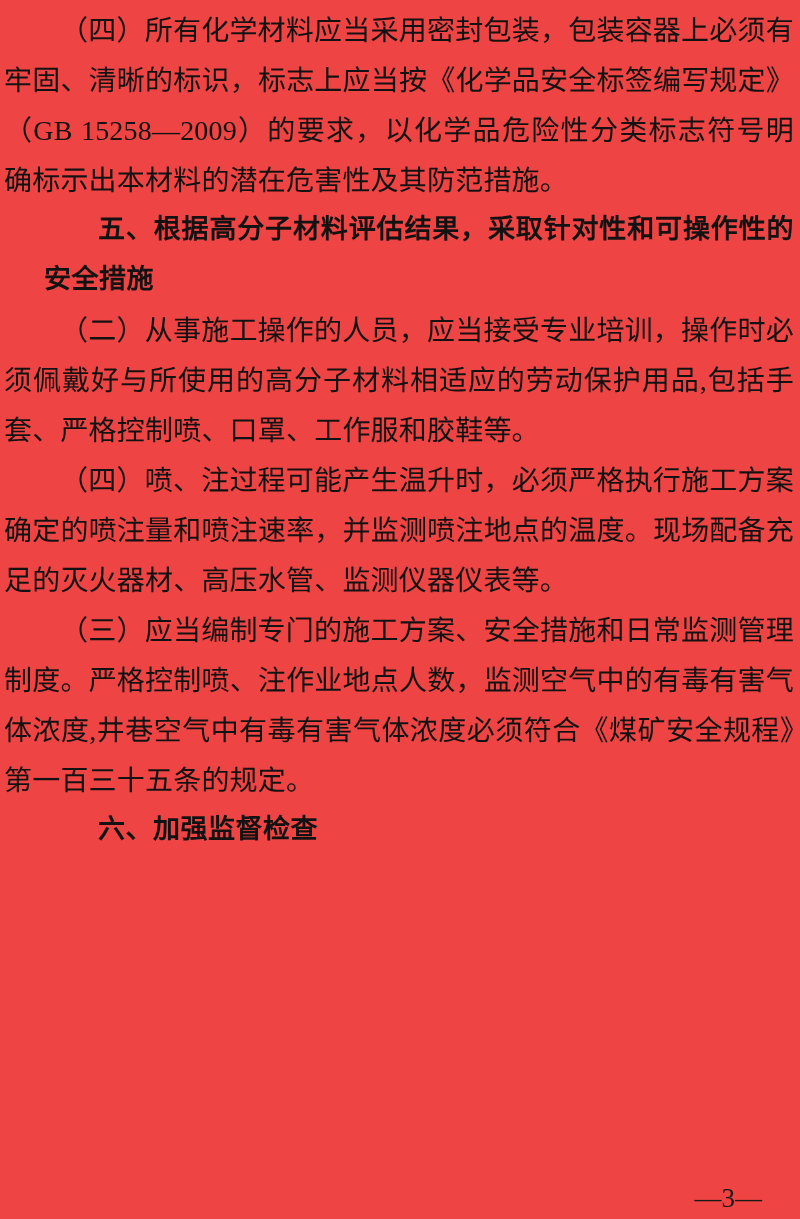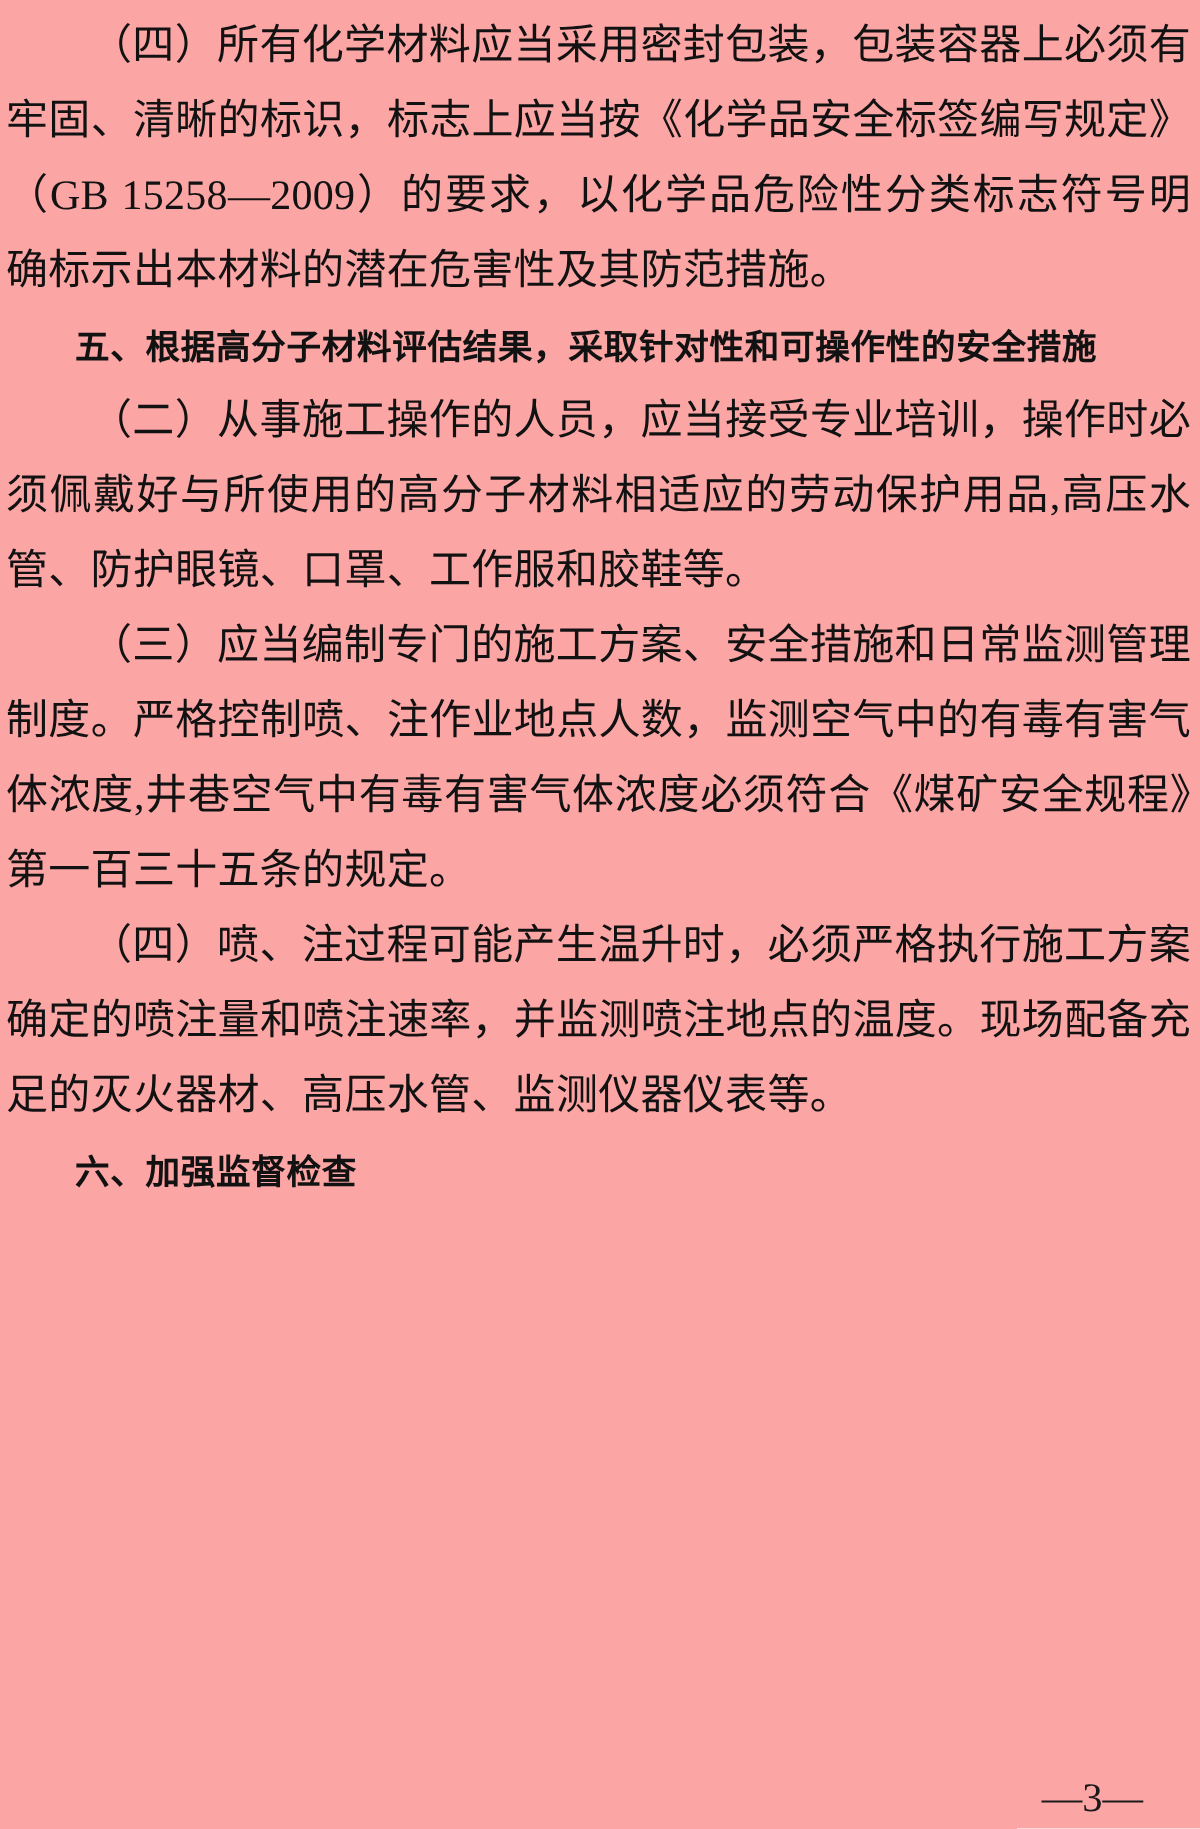--- a/index.html
+++ b/index.html
@@ -4,41 +4,42 @@
 <style>
   html, body {
     margin: 0;
     padding: 0;
     background: #ffffff;
   }
   .page {
     position: relative;
     width: 800px;
     height: 1219px;
-    background: #fca5a5;
+    background: #ef4444;
     box-sizing: border-box;
     padding: 6px 6px 0 4px;
     overflow: hidden;
     color: #121212;
     font-family: "Liberation Serif", "DejaVu Serif", serif;
   }
   .para {
     margin: 0;
     font-size: 28px;
     line-height: 50px;
     text-align: justify;
     text-justify: inter-character;
     text-indent: 2em;
     letter-spacing: 0.2px;
   }
   .heading {
-    font-family: Liberation Sans, sans-serif;
+    font-family: Liberation Mono, monospace;
     font-weight: 700;
-    font-size: 23px;
+    font-size: 27px;
     letter-spacing: 0.5px;
+    margin-left: 40px;
   }
   .page-number {
     position: absolute;
     right: 38px;
     bottom: 6px;
     font-size: 27px;
     line-height: 30px;
     color: #1a1a1a;
     font-family: "Liberation Serif", "DejaVu Serif", serif;
   }
@@ -46,24 +47,24 @@
 </head>
 <body>
 
 <div class="page">
 
   <p class="para">（四）所有化学材料应当采用密封包装，包装容器上必须有牢固、清晰的标识，标志上应当按《化学品安全标签编写规定》（GB 15258—2009）的要求，以化学品危险性分类标志符号明确标示出本材料的潜在危害性及其防范措施。</p>
 
   <p class="para heading">五、根据高分子材料评估结果，采取针对性和可操作性的安全措施</p>
 
 
-  <p class="para">（二）从事施工操作的人员，应当接受专业培训，操作时必须佩戴好与所使用的高分子材料相适应的劳动保护用品,高压水管、防护眼镜、口罩、工作服和胶鞋等。</p>
+  <p class="para">（二）从事施工操作的人员，应当接受专业培训，操作时必须佩戴好与所使用的高分子材料相适应的劳动保护用品,包括手套、严格控制喷、口罩、工作服和胶鞋等。</p>
+
+  <p class="para">（四）喷、注过程可能产生温升时，必须严格执行施工方案确定的喷注量和喷注速率，并监测喷注地点的温度。现场配备充足的灭火器材、高压水管、监测仪器仪表等。</p>
 
   <p class="para">（三）应当编制专门的施工方案、安全措施和日常监测管理制度。严格控制喷、注作业地点人数，监测空气中的有毒有害气体浓度,井巷空气中有毒有害气体浓度必须符合《煤矿安全规程》第一百三十五条的规定。</p>
-
-  <p class="para">（四）喷、注过程可能产生温升时，必须严格执行施工方案确定的喷注量和喷注速率，并监测喷注地点的温度。现场配备充足的灭火器材、高压水管、监测仪器仪表等。</p>
 
 
   <p class="para heading">六、加强监督检查</p>
 
   <div class="page-number">—3—</div>
 
 </div>
 
 </body></html>

